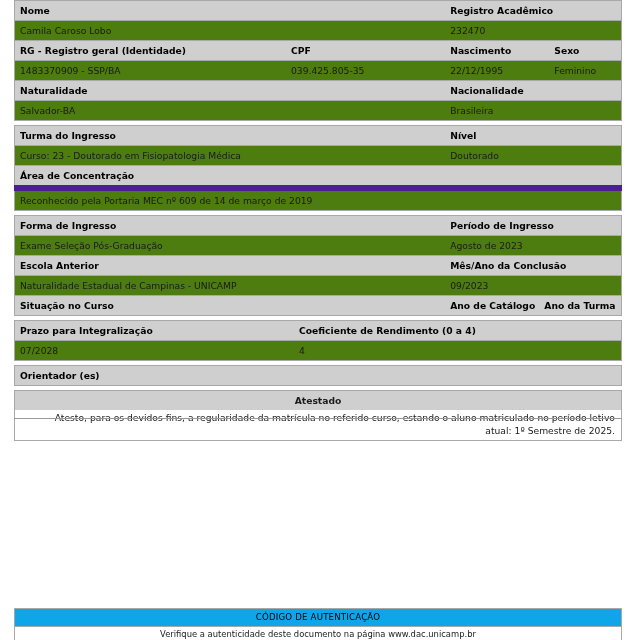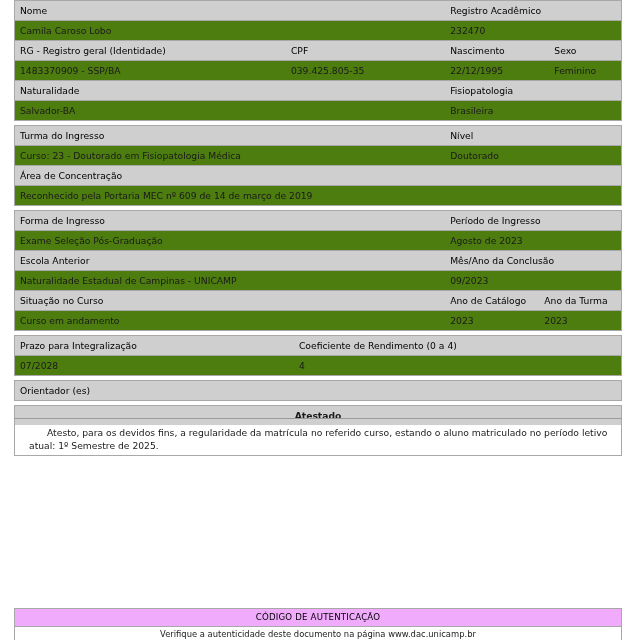--- a/index.html
+++ b/index.html
@@ -35,47 +35,48 @@
   .block td {
     padding: 0 0 0 5px;
     vertical-align: middle;
     line-height: 19px;
     height: 19px;
     white-space: nowrap;
     overflow: hidden;
   }
   .hdr td {
     background: #cfcfcf;
-    font-weight: normal;
+    font-weight: bold;
     color: #000000;
     border-top: 1px solid #a8a8a8;
     border-bottom: 1px solid #a8a8a8;
     margin-left: 8px;
   }
   .val td {
     background: #4d7c0f;
     color: #1a1a1a;
   }
   .val td.sub {
-    border-top: 1px solid #4c1d95;
+    border-top: 6px solid #4c1d95;
   }
 
   
   .atestado-head td {
     background: #cfcfcf;
     font-weight: bold;
     text-align: center;
     padding-left: 0;
   }
   .atestado-body td {
     white-space: normal;
     line-height: 12.5px;
     padding: 2px 6px 3px 14px;
     height: auto;
     text-indent: 18px;
+    text-align: right;
   }
 
   
   .rule {
     position: absolute;
     left: 14px;
     top: 418px;
     width: 608px;
     height: 0;
     border-top: 1px solid #9a9a9a;
@@ -85,21 +86,21 @@
   .auth {
     position: absolute;
     left: 14px;
     top: 608px;
     width: 608px;
     border: 1px solid #a8a8a8;
     border-bottom: none;
     box-sizing: border-box;
   }
   .auth-title {
-    background: #f0abfc;
+    background: #0ea5e9;
     text-align: center;
     line-height: 17px;
     height: 17px;
     font-size: 8.6px;
     letter-spacing: .2px;
     border-bottom: 1px solid #a8a8a8;
     color: #000;
   }
   .auth-sub {
     background: #ffffff;
@@ -138,21 +139,21 @@
       <td>Sexo</td>
     </tr>
     <tr class="val">
       <td>1483370909 - SSP/BA</td>
       <td>039.425.805-35</td>
       <td>22/12/1995</td>
       <td>Feminino</td>
     </tr>
     <tr class="hdr">
       <td colspan="2">Naturalidade</td>
-      <td colspan="2">Fisiopatologia</td>
+      <td colspan="2">Nacionalidade</td>
     </tr>
     <tr class="val">
       <td colspan="2">Salvador-BA</td>
       <td colspan="2">Brasileira</td>
     </tr>
   </tbody>
     </table>
 
   <table class="block">
     <colgroup>
@@ -197,25 +198,20 @@
       <td colspan="2">Mês/Ano da Conclusão</td>
     </tr>
     <tr class="val">
       <td>Naturalidade Estadual de Campinas - UNICAMP</td>
       <td colspan="2">09/2023</td>
     </tr>
     <tr class="hdr">
       <td>Situação no Curso</td>
       <td>Ano de Catálogo</td>
       <td>Ano da Turma</td>
-    </tr>
-    <tr class="val">
-      <td>Curso em andamento</td>
-      <td>2023</td>
-      <td>2023</td>
     </tr>
   </tbody>
     </table>
 
   <table class="block">
     <colgroup>
         <col style="width:279px">
         <col style="width:327px">
       </colgroup>
     <tbody>

